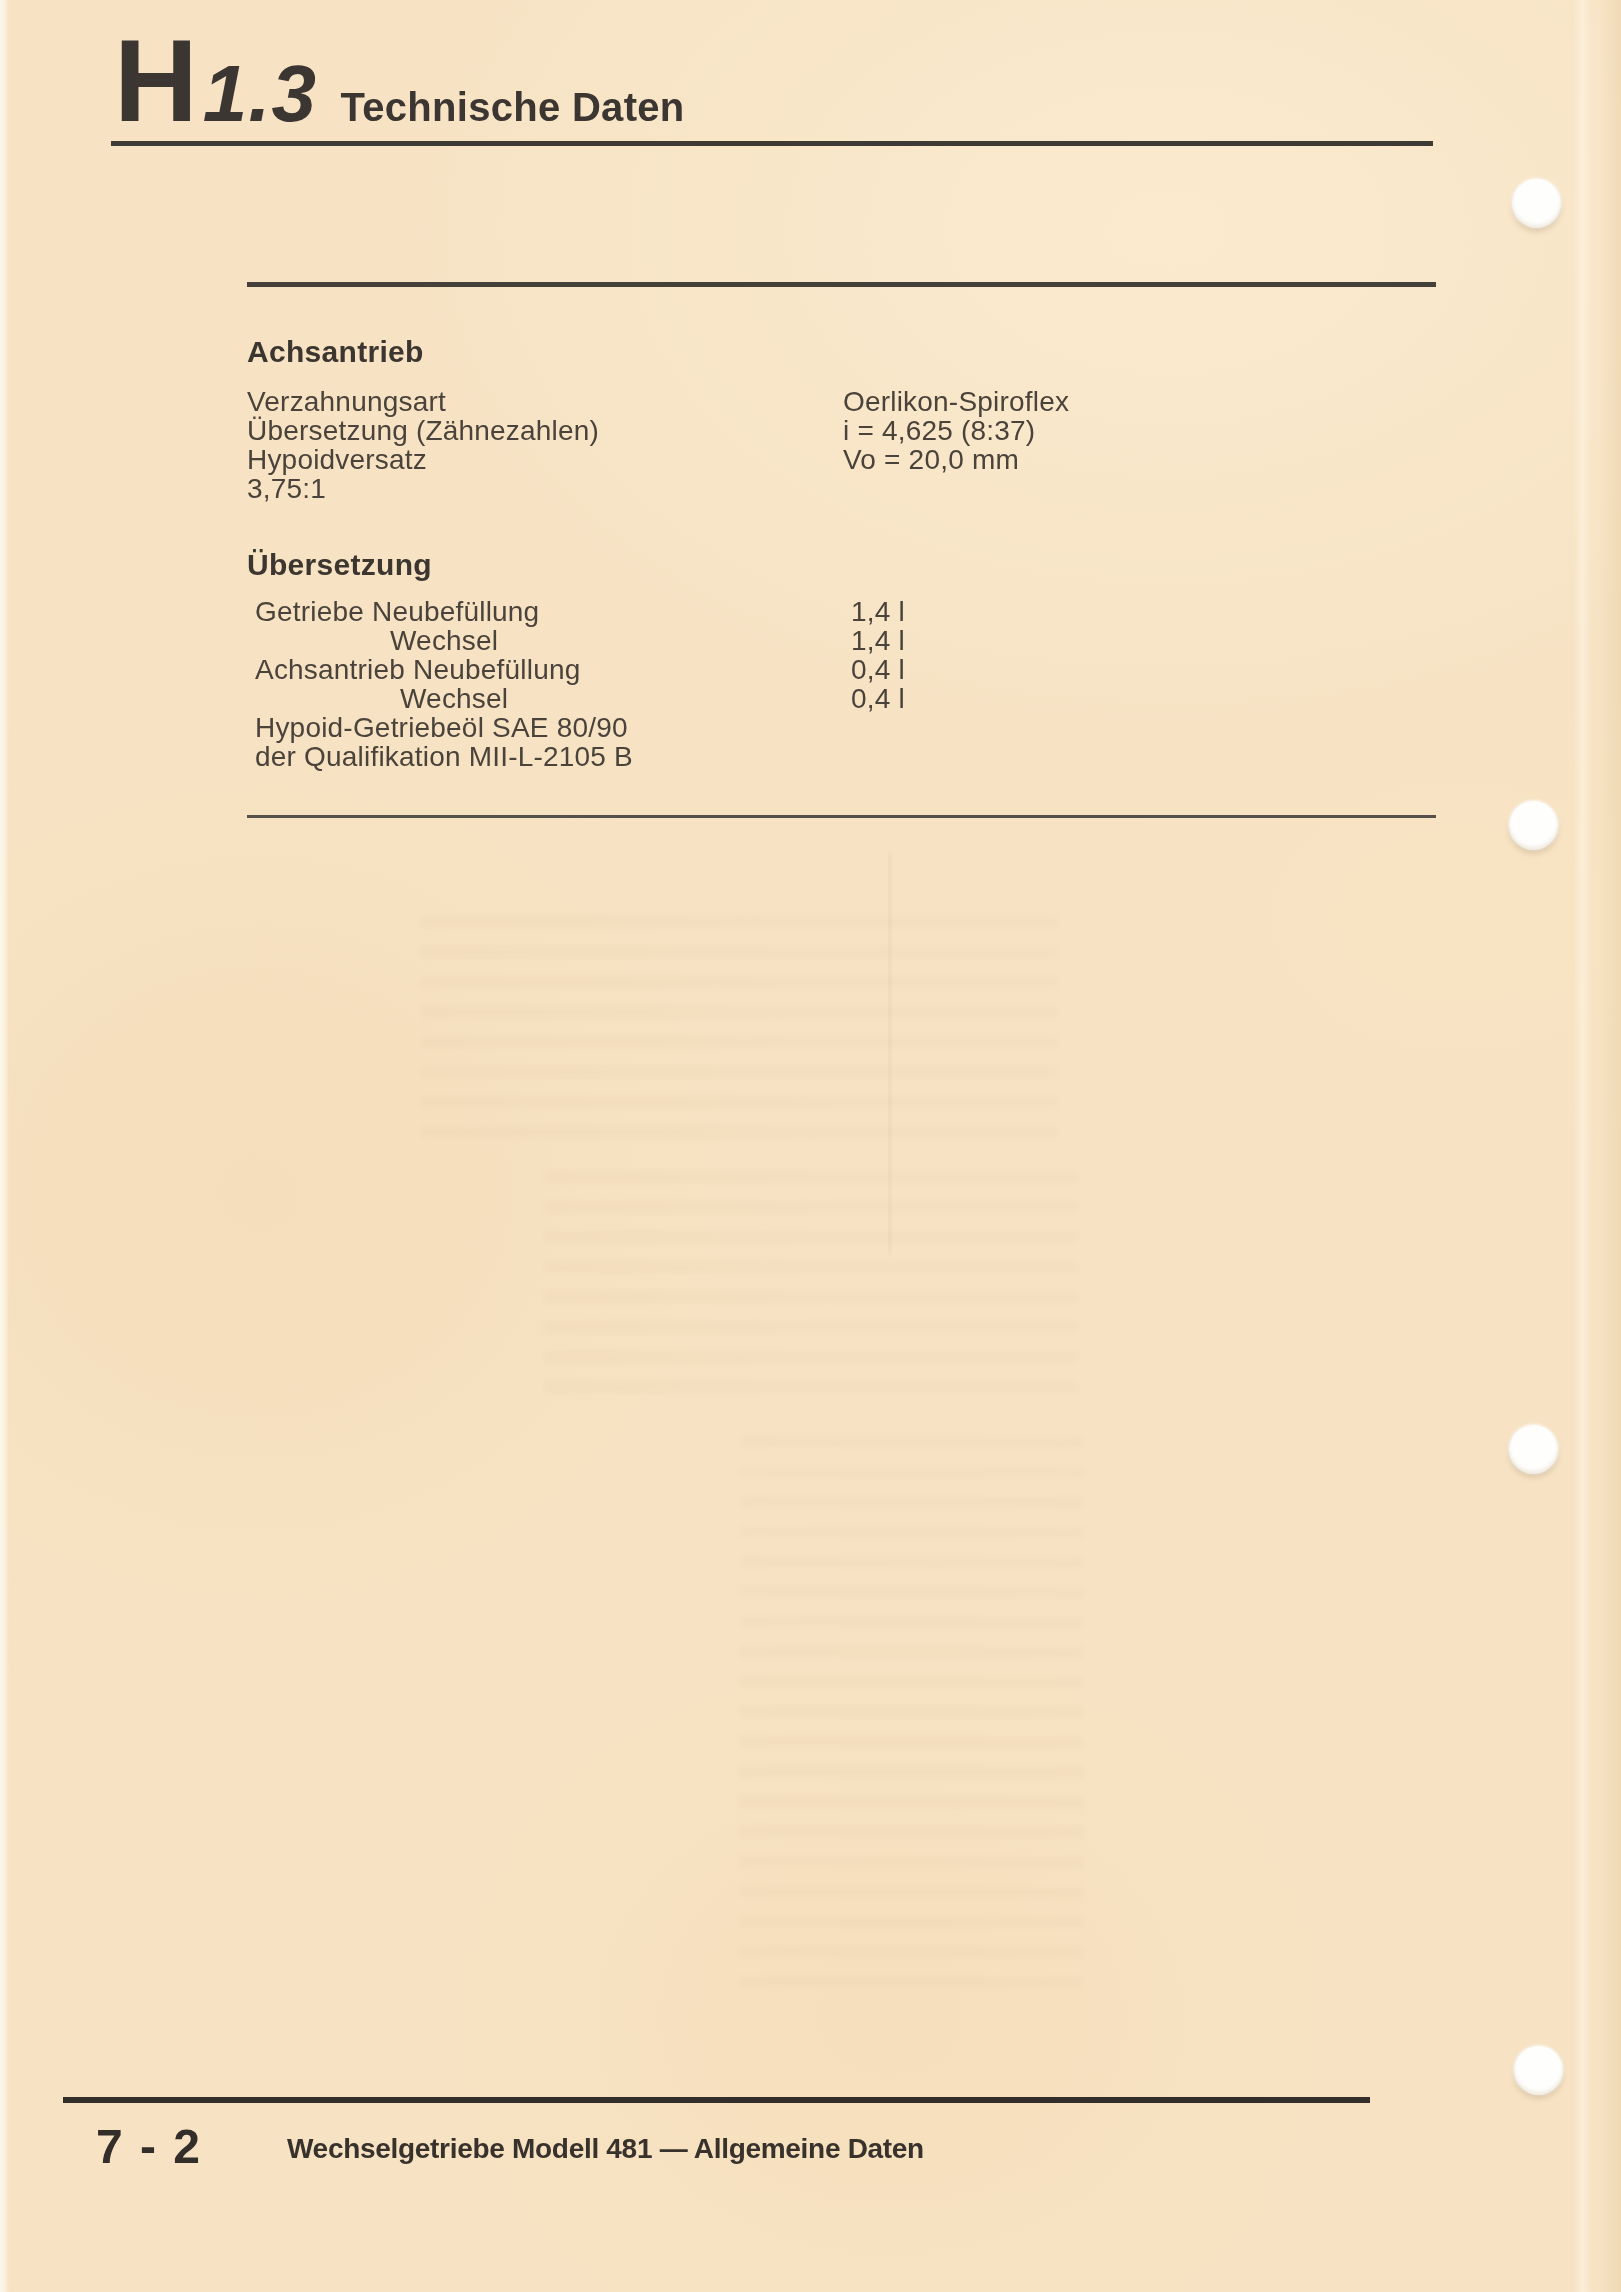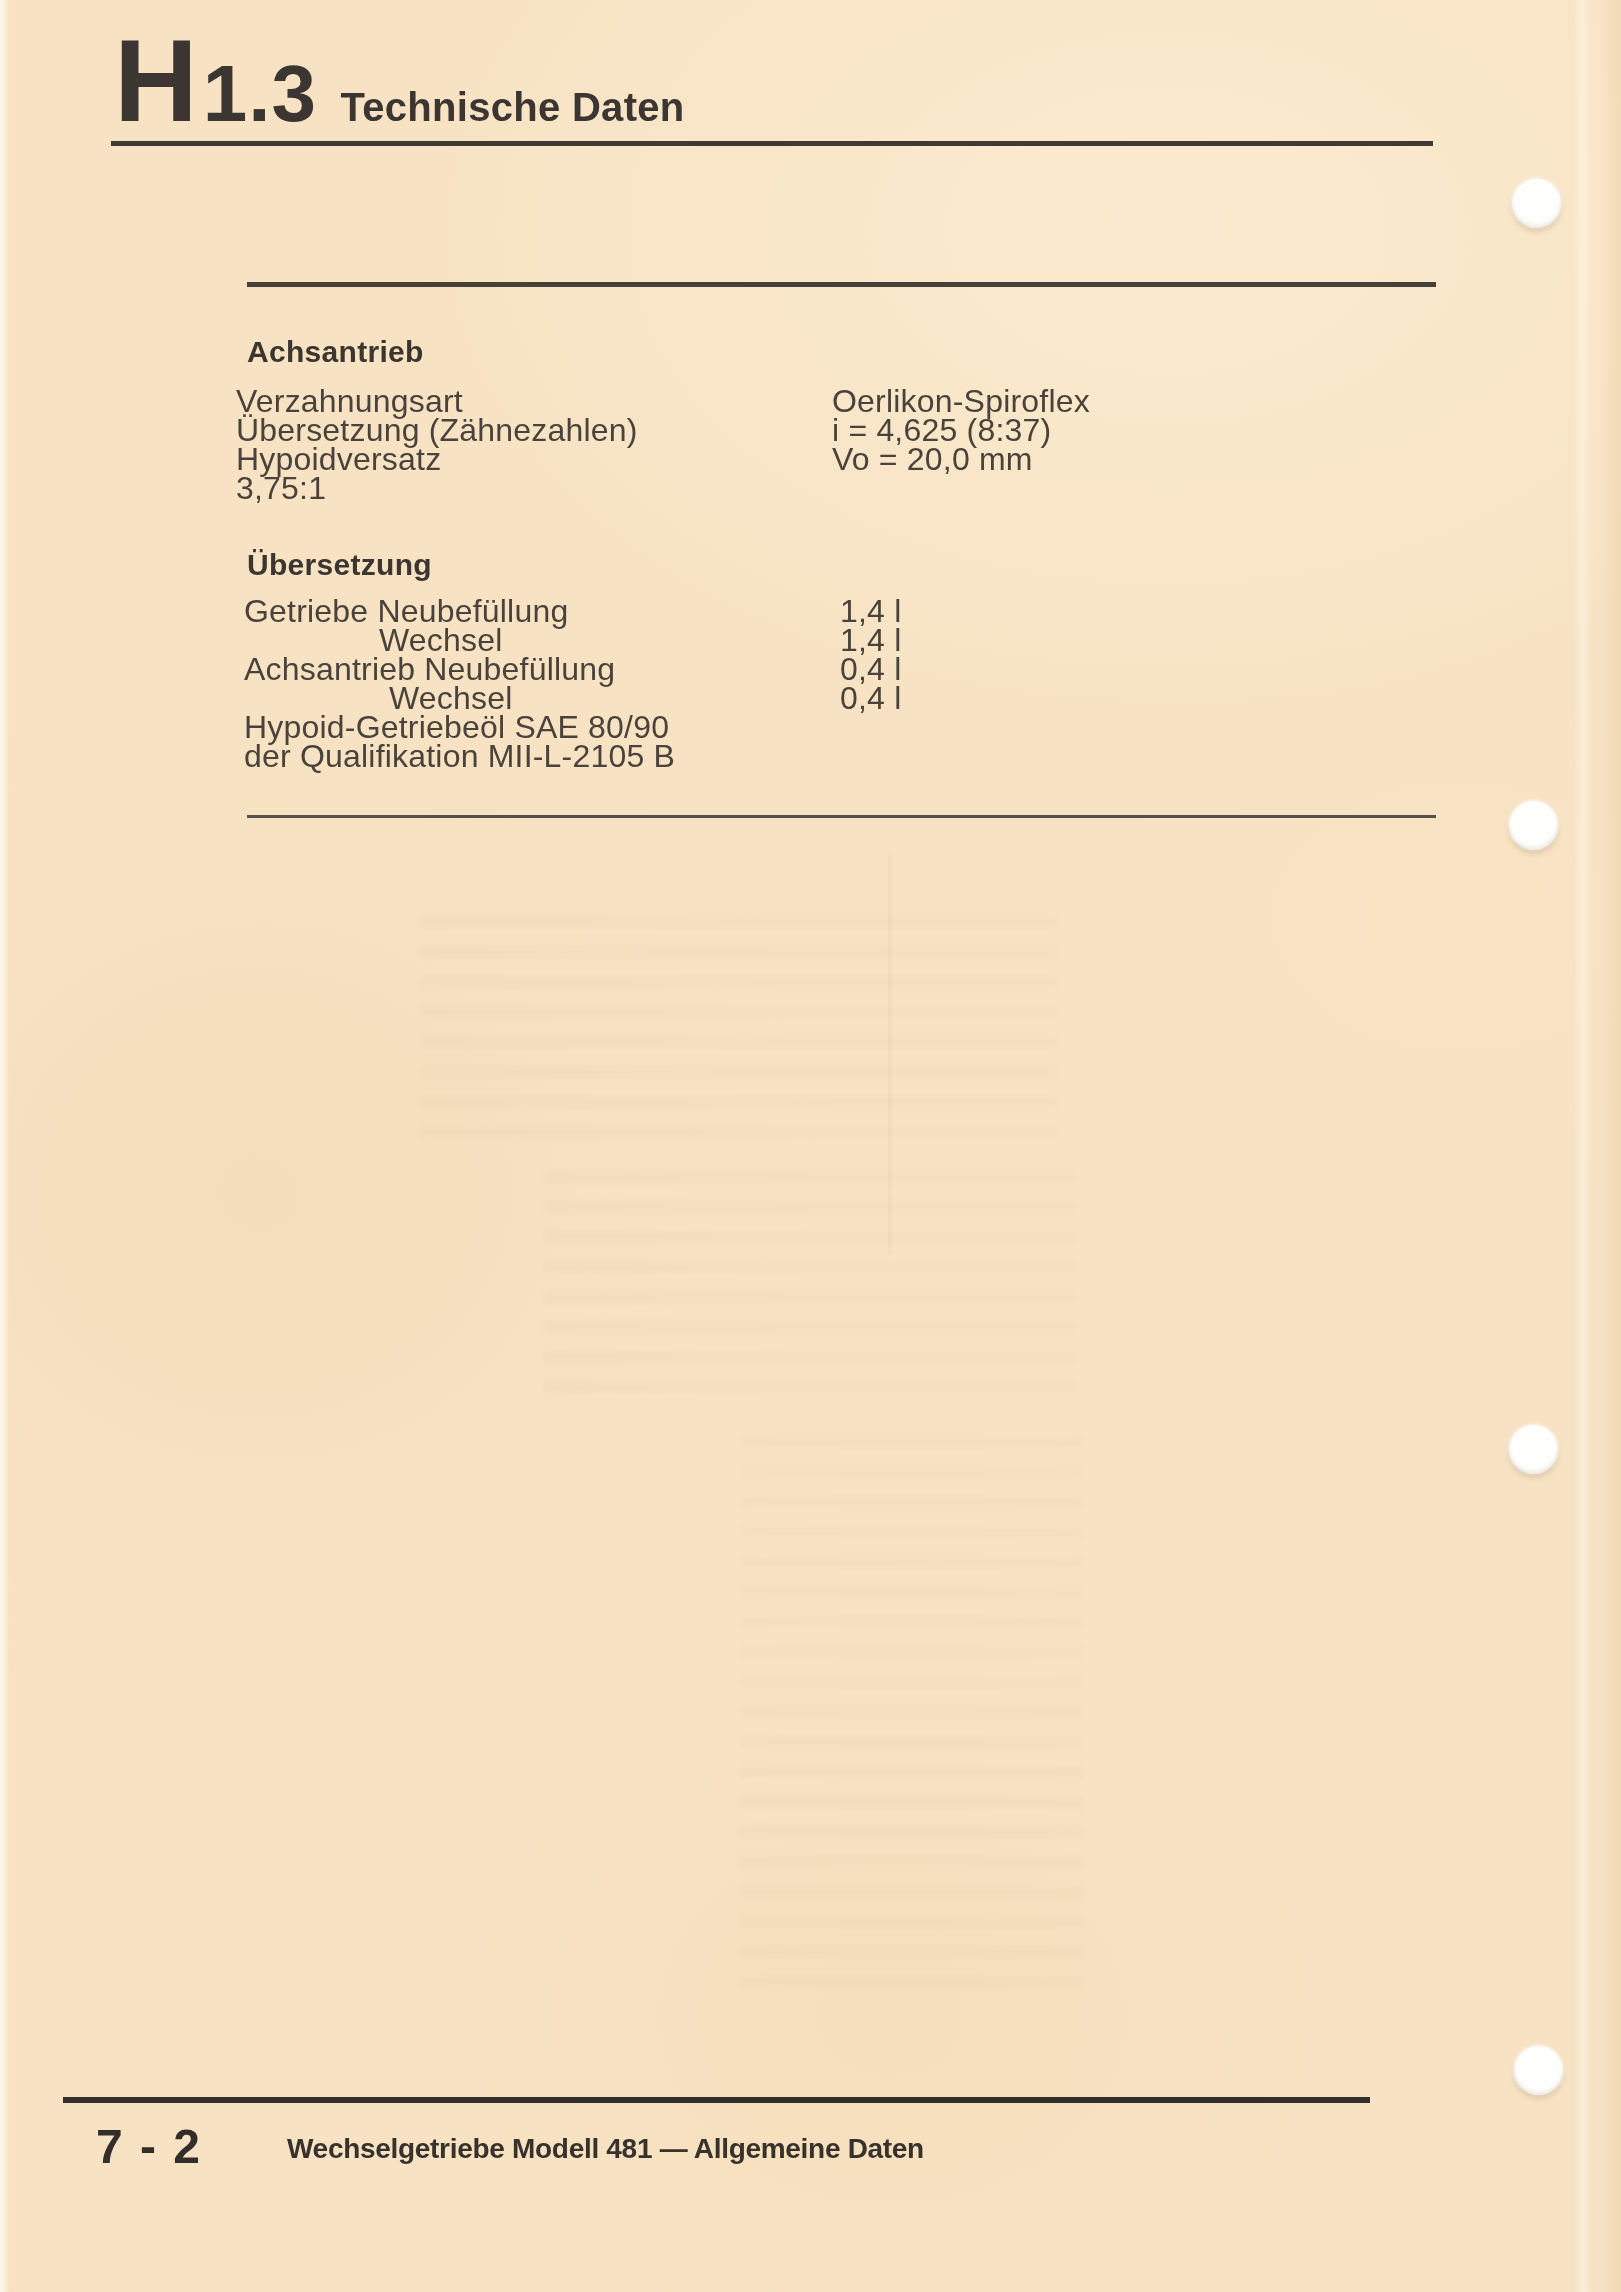--- a/index.html
+++ b/index.html
@@ -28,35 +28,35 @@
   .g1{left:421px;top:916px;width:637px;height:230px;}
   .g2{left:544px;top:1171px;width:534px;height:230px;}
   .g3{left:740px;top:1436px;width:343px;height:559px;transform:rotate(.2deg);}
   .crease{position:absolute;left:889px;top:853px;width:2px;height:402px;
     background:rgba(160,128,88,.10);filter:blur(1px);}
 
   
   .hdr{position:absolute;left:114px;top:22.5px;display:flex;align-items:baseline;
     color:#3c3632;white-space:nowrap;}
   .hdr .big{font-size:116px;font-weight:bold;letter-spacing:-2px;line-height:1;}
-  .hdr .num{font-size:80px;font-weight:bold;line-height:1;margin-left:6.9px;letter-spacing:1px;}
+  .hdr .num{font-size:80px;font-weight:bold;line-height:1;margin-left:6.9px;letter-spacing:1px;font-style:italic;}
   .hdr .ttl{font-size:40px;font-weight:bold;line-height:1;margin-left:23.5px;letter-spacing:0.3px;}
   .rule{position:absolute;background:#443e37;}
   .rule-header{left:111px;top:141px;width:1322px;height:4.9px;background:#3f3a34;}
   .rule-top{left:247px;top:282px;width:1189px;height:4.9px;background:#46403a;}
   .rule-bottom{left:247px;top:815px;width:1189px;height:2.9px;background:#56504a;}
   .rule-footer{left:63px;top:2097px;width:1307px;height:5.9px;background:#332e29;}
 
   
   .sec-heading{position:absolute;left:247px;font-size:30px;font-weight:bold;
     line-height:1;color:#3c3630;letter-spacing:0.3px;}
   .h-achs{top:337px;}
   .h-fuell{top:550px;}
-  .rows{position:absolute;left:236px;width:1189px;color:#4a433b;
-    font-size:32px;line-height:29px;letter-spacing:0.2px;}
+  .rows{position:absolute;left:247px;width:1189px;color:#4a433b;
+    font-size:28px;line-height:29px;letter-spacing:0.2px;}
   .rows-achs{top:387px;}
   .rows-fuell{top:597px;margin-left:8px;}
   .row{display:grid;grid-template-columns:596px 1fr;}
   .row .lbl{white-space:nowrap;}
   .row .val{white-space:nowrap;}
   .ind1 .lbl{padding-left:135px;}
   .ind2 .lbl{padding-left:145px;}
 
   
   .hole{position:absolute;width:49px;height:49px;border-radius:50%;

